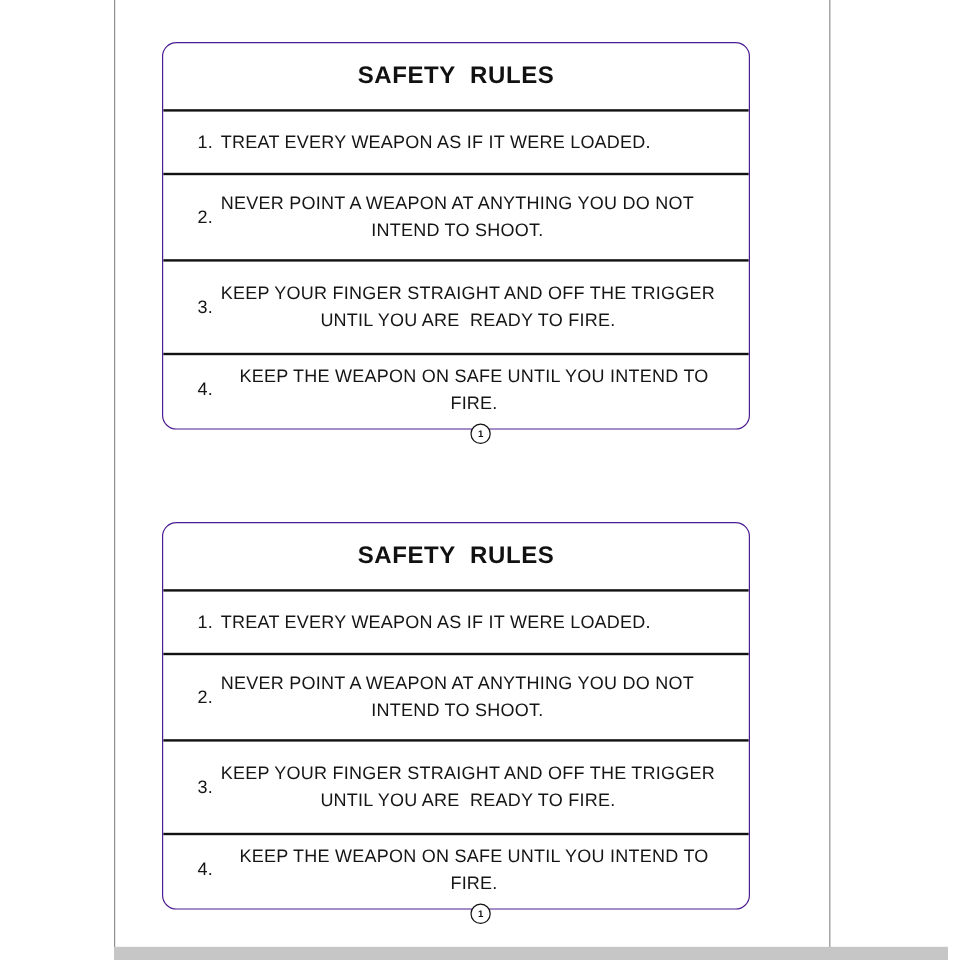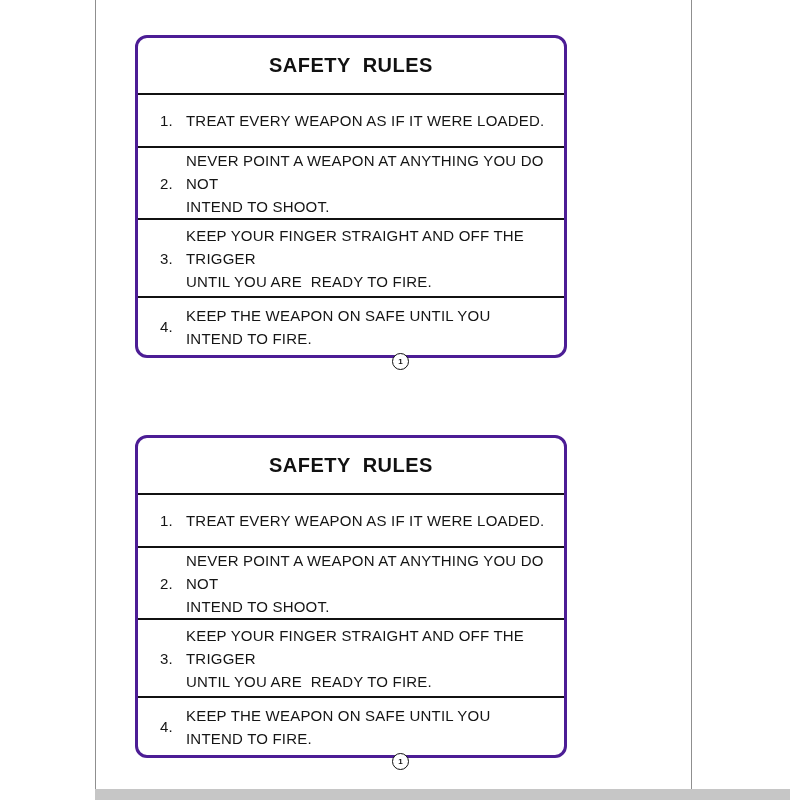--- a/index.html
+++ b/index.html
@@ -21,27 +21,28 @@
     bottom: 0;
     width: 1px;
     background: #8f8f8f;
   }
   .vline.left  { left: 95px; }
   .vline.right { left: 691px; }
 
   .card {
     position: absolute;
     left: 135px;
-    width: 432px;
+    width: 490px;
     height: 323px;
-    border: 3px solid #4c1d95;
+    border: 1px solid #4c1d95;
     border-radius: 12px;
     background: #ffffff;
     box-sizing: border-box;
     overflow: hidden;
+    text-align: center;
   }
   .card.first  { top: 35px; }
   .card.second { top: 435px; }
 
   .card * { box-sizing: border-box; }
 
   .card-title {
     height: 57px;
     display: flex;
     align-items: center;

